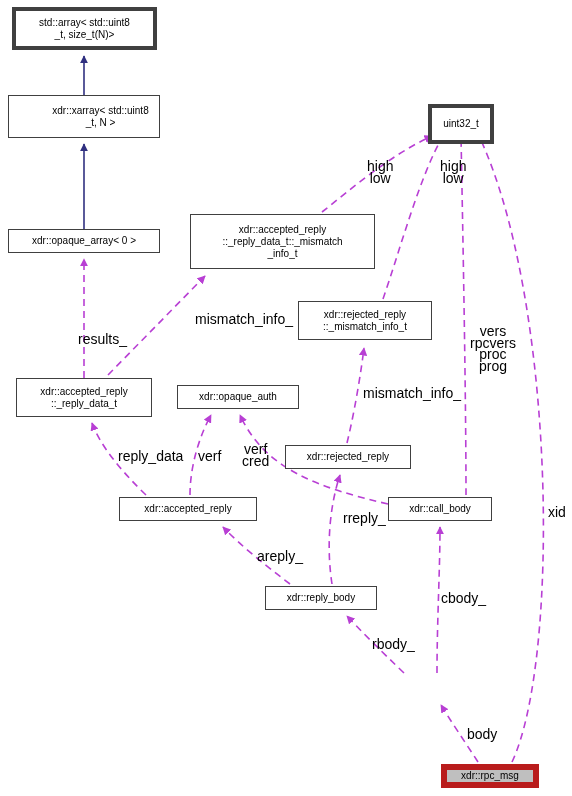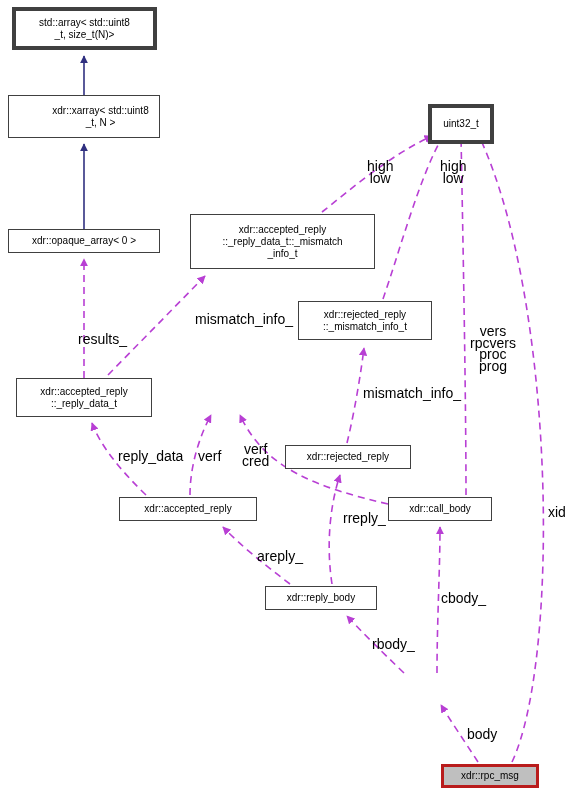--- a/index.html
+++ b/index.html
@@ -37,21 +37,21 @@
     border: 1px solid #404040;
     white-space: pre-line;
     padding: 1px 3px;
     z-index: 3;
   }
   .node.external {
     border: 4px solid #404040;
   }
   .node.highlight {
     background: #bfbfbf;
-    border: 3px solid #b91c1c;
+    border: 6px solid #b91c1c;
   }
   .edge-label {
     position: absolute;
     font-size: 14px;
     line-height: 11.5px;
     color: #000000;
     background: transparent;
     white-space: pre-line;
     text-align: center;
     z-index: 2;
@@ -168,20 +168,23 @@
   <div class="node" style="left:298px; top:301px; width:134px; height:39px;">
     <span>xdr::rejected_reply
 ::_mismatch_info_t</span>
   </div>
 
   <div class="node" style="left:16px; top:378px; width:136px; height:39px;">
     <span>xdr::accepted_reply
 ::_reply_data_t</span>
   </div>
 
+  <div class="node" style="left:177px; top:385px; width:122px; height:24px;">
+    <span>xdr::opaque_auth</span>
+  </div>
 
   <div class="node" style="left:285px; top:445px; width:126px; height:24px;">
     <span>xdr::rejected_reply</span>
   </div>
 
   <div class="node" style="left:119px; top:497px; width:138px; height:24px;">
     <span>xdr::accepted_reply</span>
   </div>
 
   <div class="node" style="left:388px; top:497px; width:104px; height:24px;justify-content:center;">

